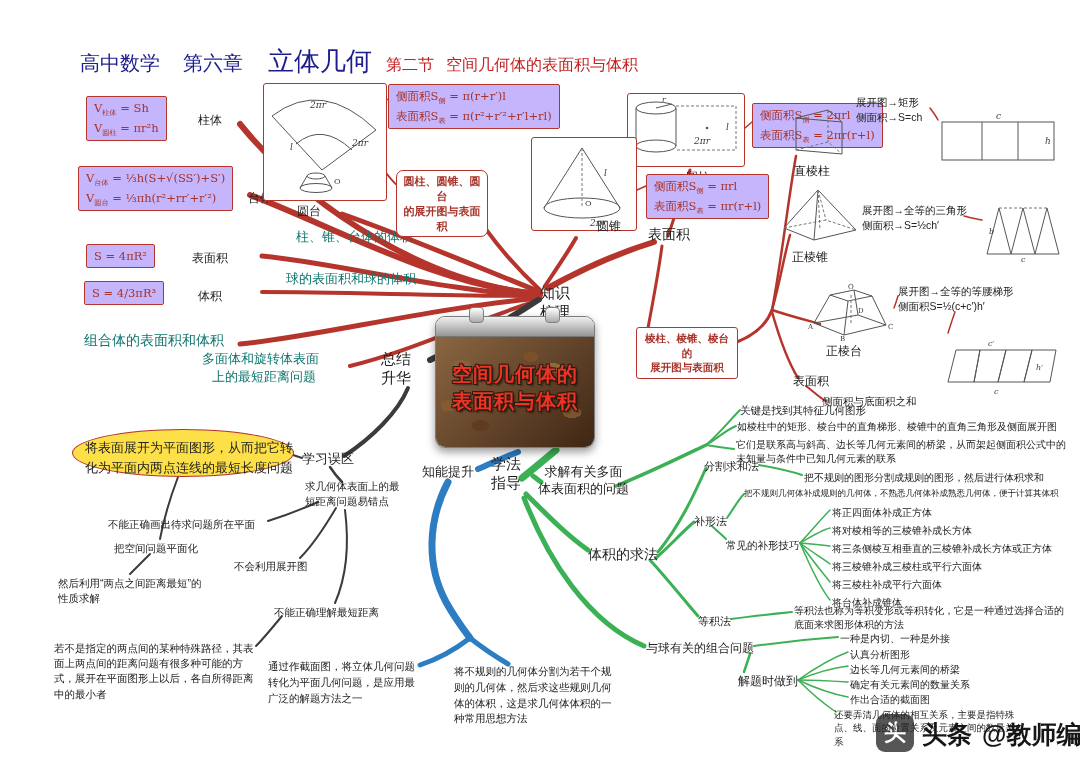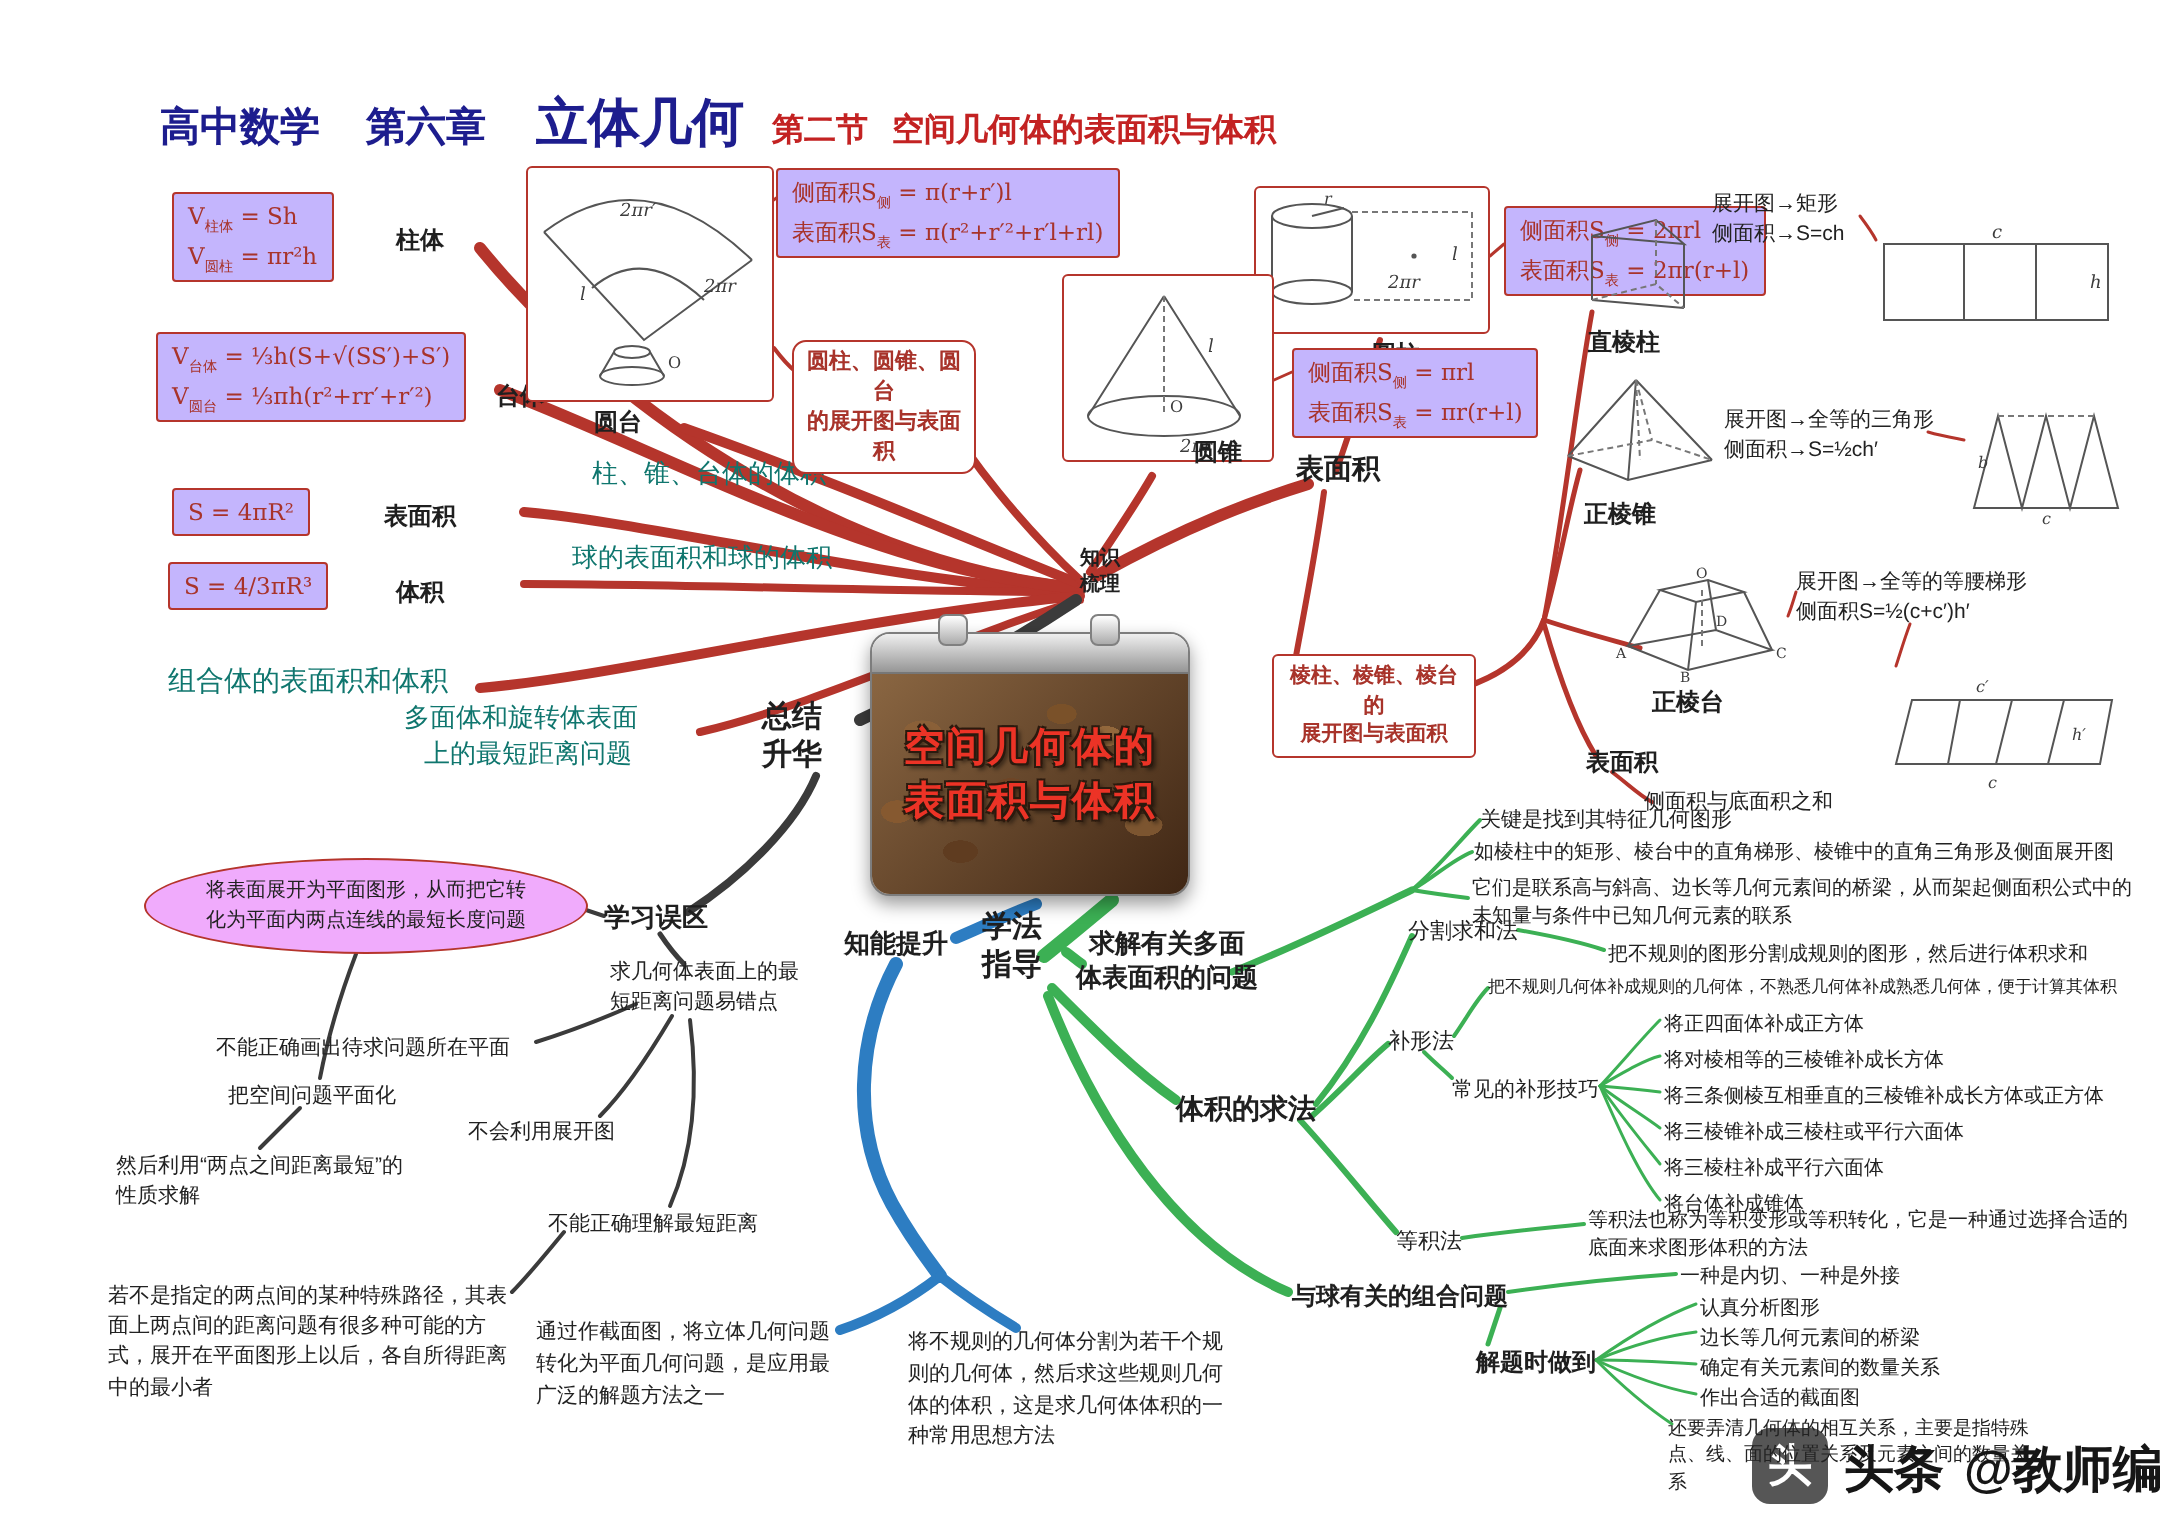--- a/index.html
+++ b/index.html
@@ -3,32 +3,32 @@
 <meta charset="utf-8">
 <style>
   *{margin:0;padding:0;box-sizing:border-box}
   body{font-family:"Liberation Sans","DejaVu Sans",sans-serif;background:#fff}
   #canvas{position:relative;width:1080px;height:762px;background:#fff;overflow:hidden}
   #links{position:absolute;left:0;top:0;z-index:0}
   .node{position:absolute;z-index:2}
   .redbox{border:1.5px solid #b5352c;color:#a8332a;background:#c4b5fd;padding:2px 7px;
           font-size:11.5px;line-height:1.6;border-radius:2px;font-family:"DejaVu Serif","Liberation Serif",serif;white-space:nowrap}
   .redbox sub{font-size:.62em}
-  .lbl{font-weight:bold;color:#1f1f1f;white-space:nowrap}
+  .lbl{font-weight:normal;color:#1f1f1f;white-space:nowrap}
   .redtxt{color:#0f766e;font-weight:normal;white-space:nowrap}
   .small{font-size:10.5px;color:#222;line-height:1.4;white-space:nowrap}
   .wrap{white-space:normal}
   .ctr{text-align:center}
   .dbox{border:1.5px solid #b5352c;border-radius:3px;background:#fff}
   .devnode{border:1.5px solid #b5352c;border-radius:7px;background:#fff;color:#a8332a;
            font-size:11px;font-weight:bold;text-align:center;padding:3px 4px;line-height:1.35}
   .lengbox{border:1.5px solid #b5352c;border-radius:3px;background:#fff;color:#a8332a;
            font-size:10.5px;font-weight:bold;text-align:center;padding:3px 5px;line-height:1.4}
-  .ellipse{border:1.5px solid #b5352c;border-radius:50%;background:#f0abfc;font-size:10px;color:#222;
-           text-align:center;padding-top:8px;line-height:1.5}
+  .ellipse{border:1.5px solid #b5352c;border-radius:50%;background:#fde047;font-size:13px;color:#222;
+           text-align:right;padding-top:8px;line-height:1.5}
   svg text{font-family:"DejaVu Serif","Liberation Serif",serif;fill:#3c3c3c}
   
   .card{position:absolute;z-index:3}
   .card-pin{position:absolute;top:-9px;width:15px;height:16px;border-radius:4px;z-index:4;
             background:linear-gradient(#ffffff,#ababab);border:1px solid #808080}
   .card-body{position:absolute;left:0;top:0;right:0;bottom:0;border-radius:10px;overflow:hidden;
              box-shadow:0 4px 9px rgba(0,0,0,.4);border:1px solid #7d7d7d;background:#fff}
   .card-top{height:20px;background:linear-gradient(#efefef,#969696);border-bottom:1px solid #777}
   .card-img{height:111px;
     background:
@@ -281,21 +281,21 @@
   <text x="90" y="36" font-size="8" font-style="italic">h′</text>
 </svg>
 
 <div class="node lengbox" style="left:636px;top:327px;width:102px">
   <div>棱柱、棱锥、棱台的</div>
   <div>展开图与表面积</div>
 </div>
 <div class="node lbl" style="left:793px;top:373px;font-size:12px">表面积</div>
 <div class="node small" style="left:822px;top:394px">侧面积与底面积之和</div>
 
-<div class="node lbl ctr" style="left:540px;top:274px;font-size:10px;line-height:1.25">
+<div class="node lbl ctr" style="left:540px;top:284px;font-size:15px;line-height:1.25">
   <div>知识</div>
   <div>梳理</div>
 </div>
 <div class="node lbl" style="left:648px;top:226px;font-size:14px">表面积</div>
 <div class="node lbl ctr" style="left:381px;top:350px;font-size:15px;line-height:1.25">
   <div>总结</div>
   <div>升华</div>
 </div>
 <div class="node lbl" style="left:302px;top:450px;font-size:13px">学习误区</div>
 <div class="node lbl" style="left:422px;top:463px;font-size:13px">知能提升</div>

